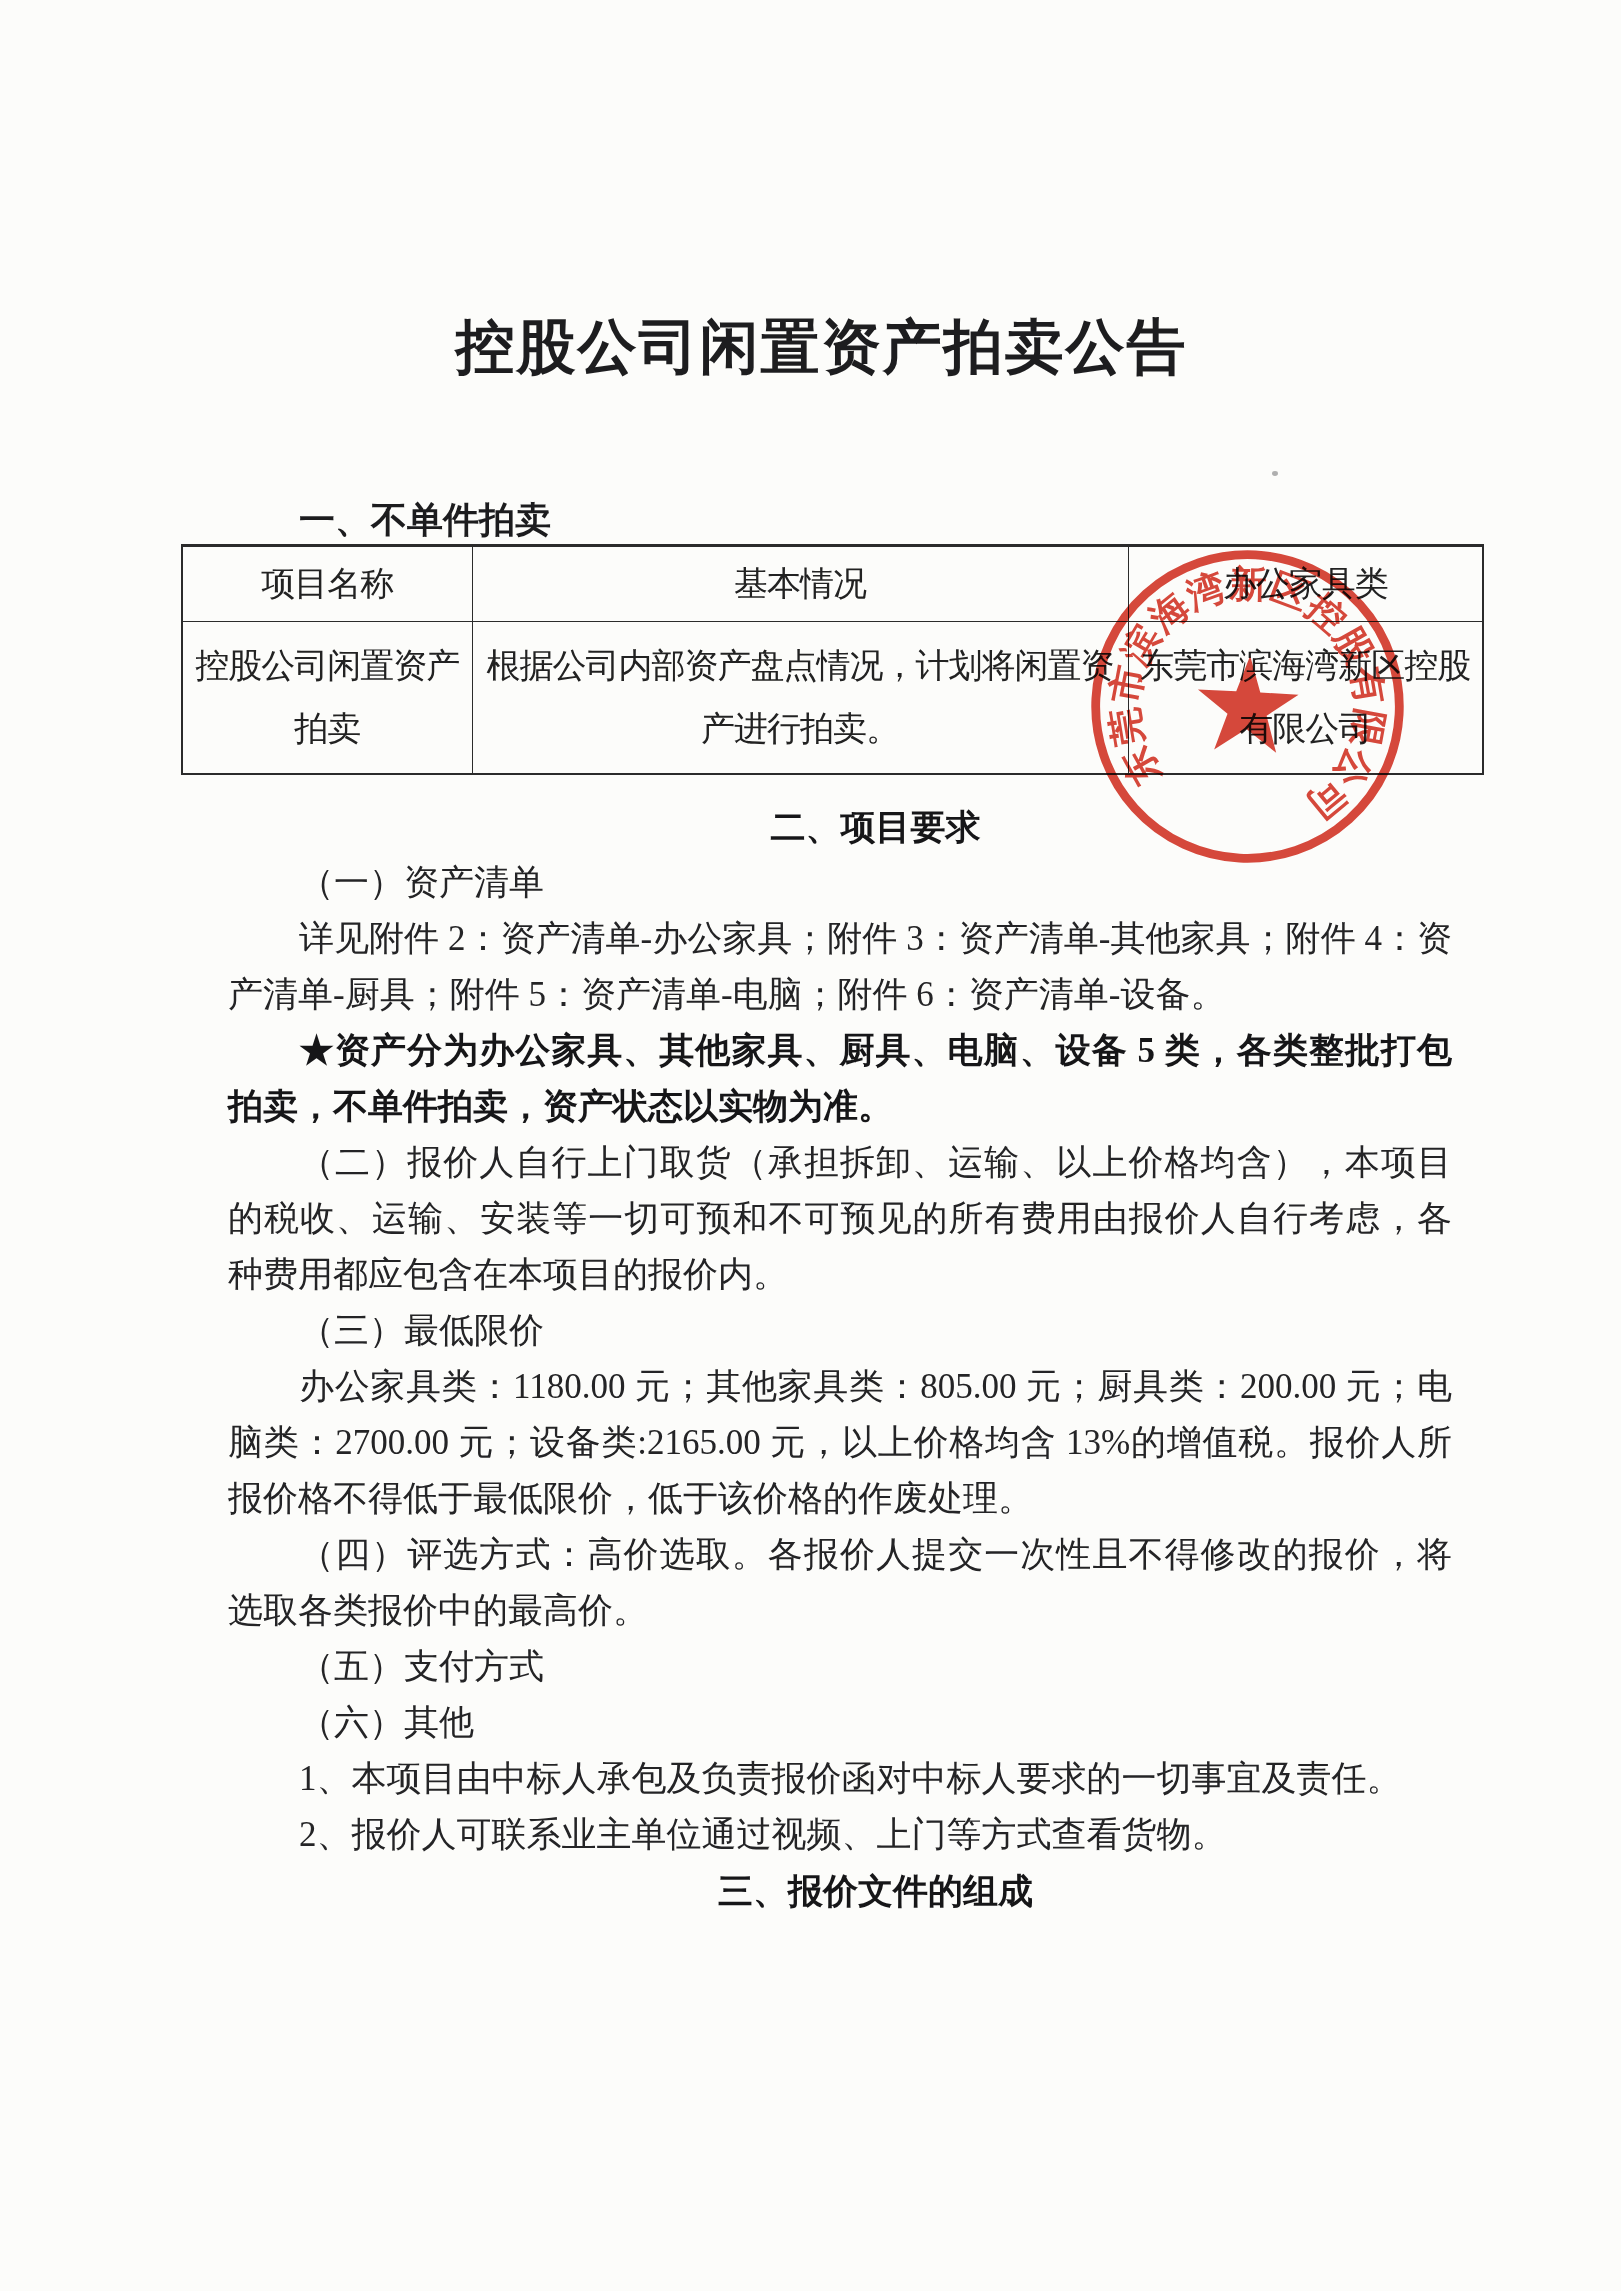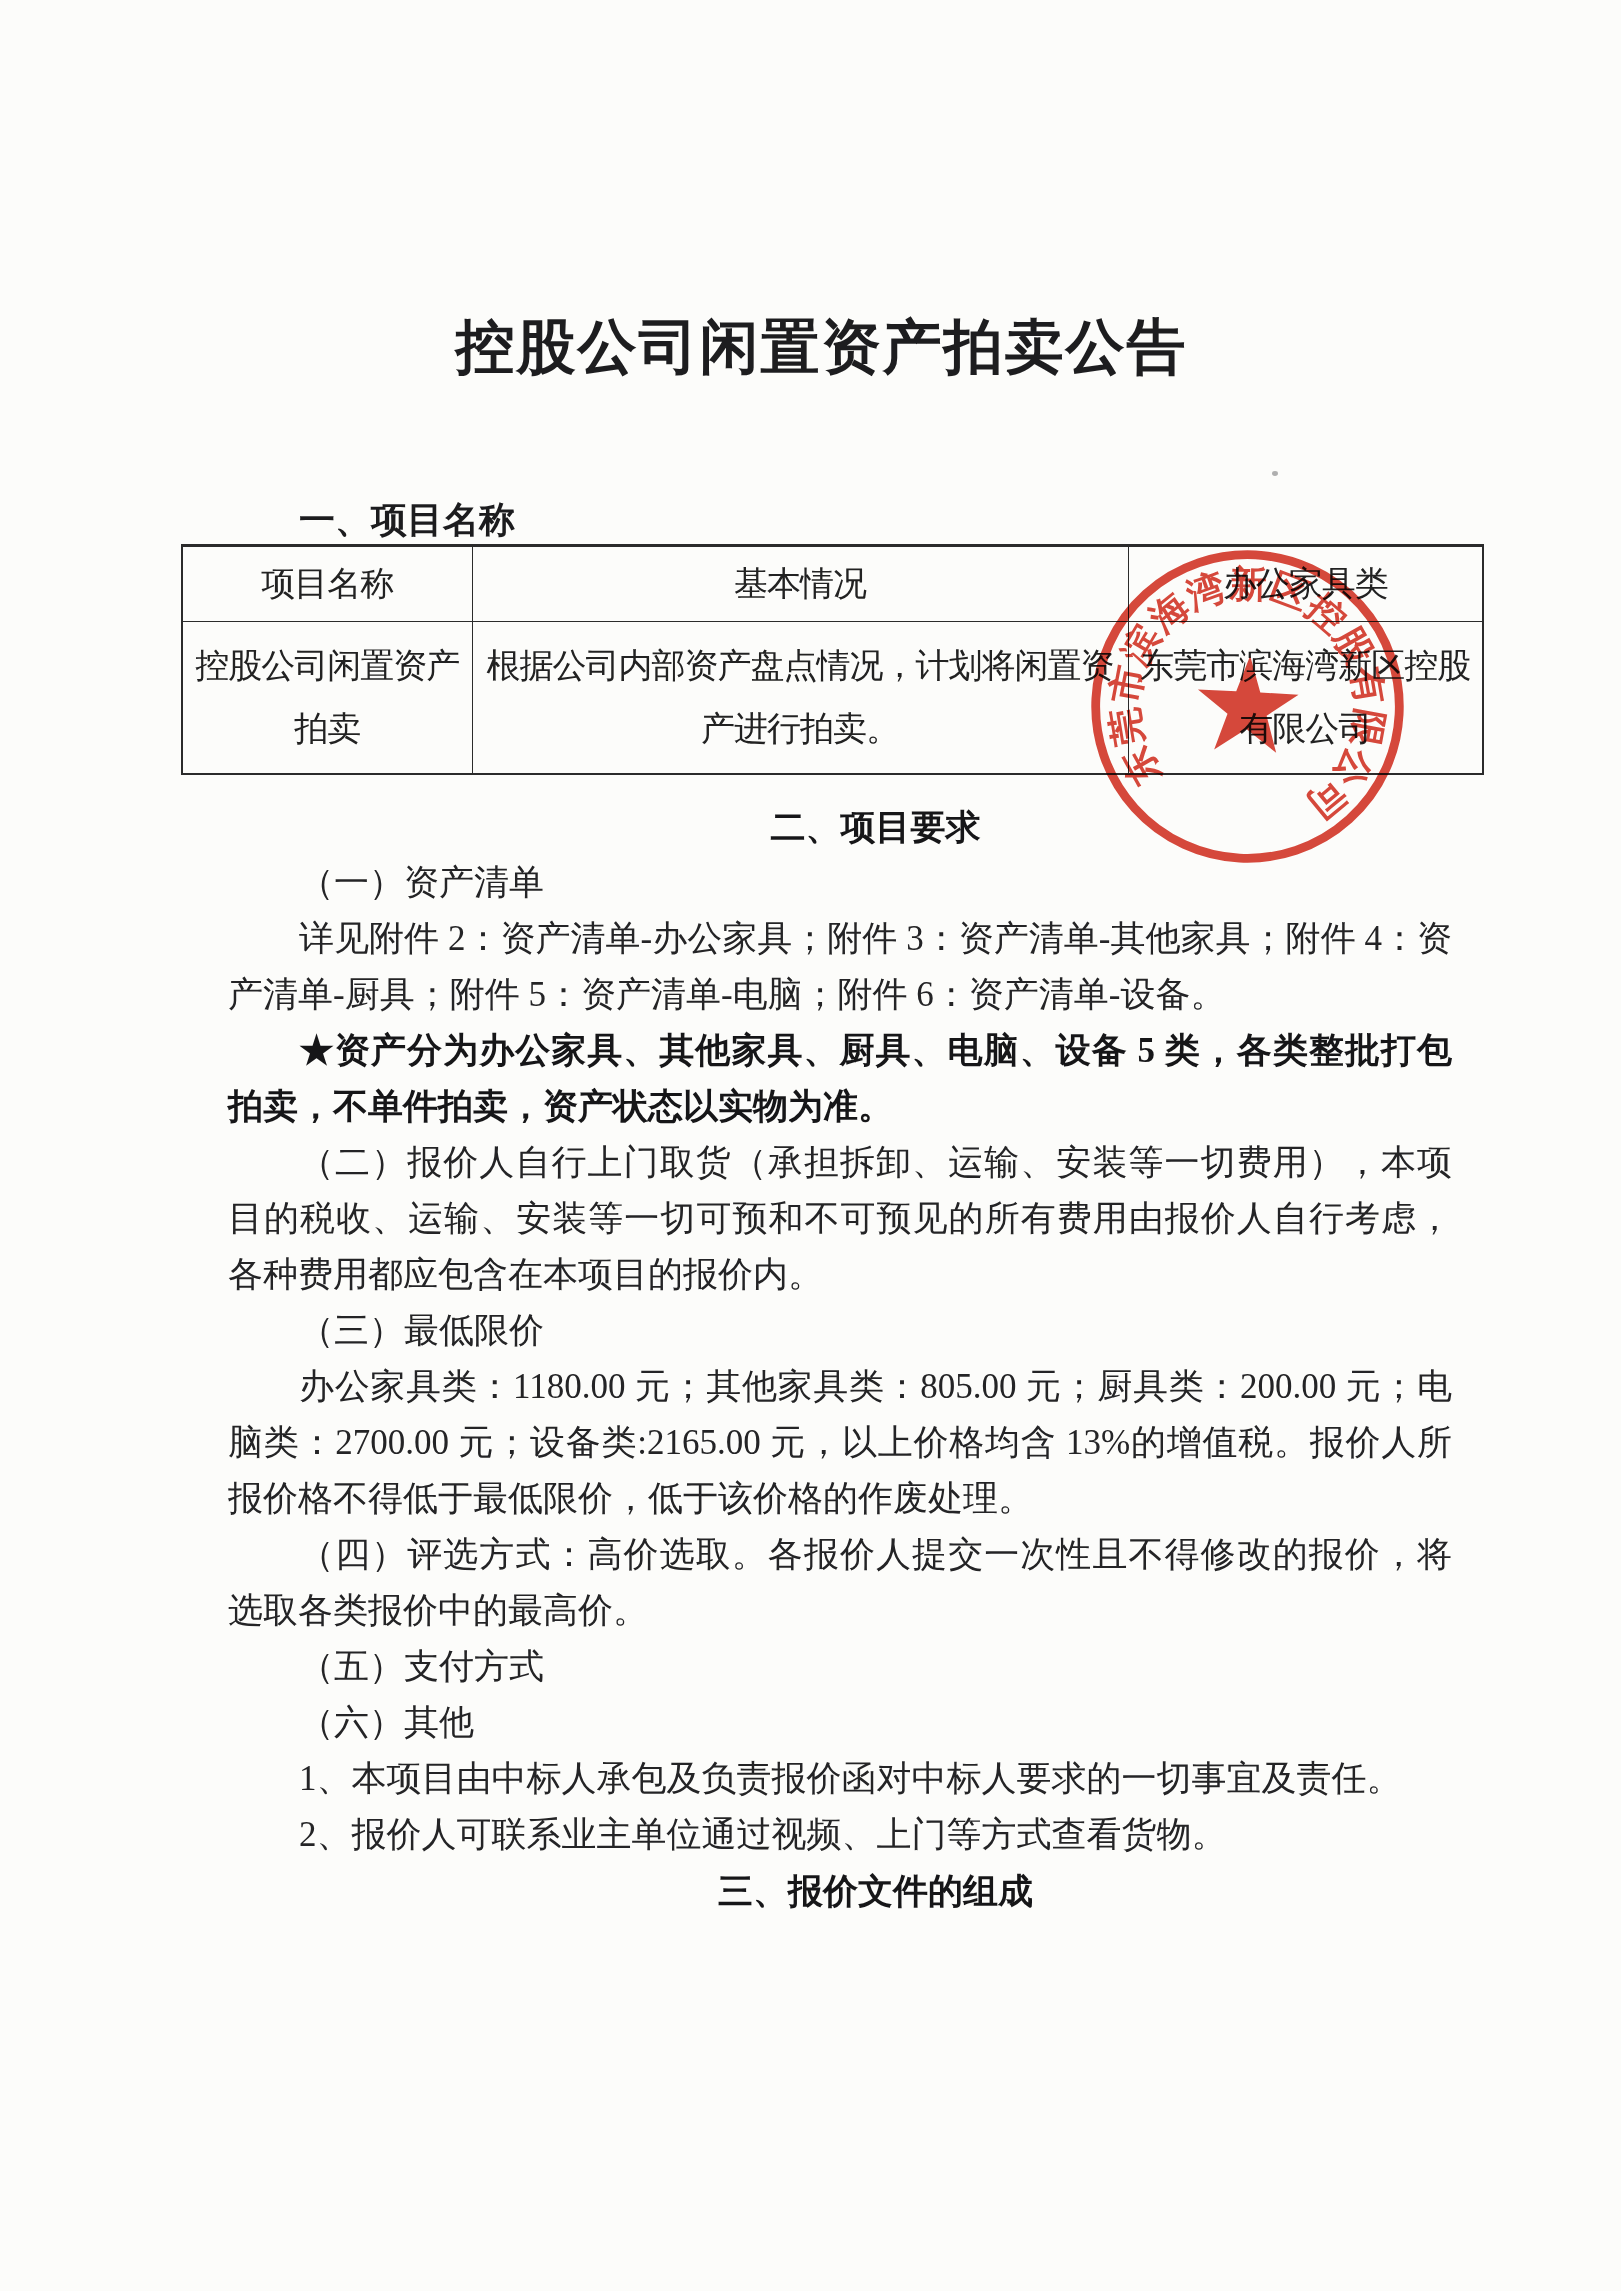--- a/index.html
+++ b/index.html
@@ -102,21 +102,21 @@
     opacity: 0.7;
   }
 </style>
 </head>
 <body>
 
 <div class="doc">
 
   <h1 class="title">控股公司闲置资产拍卖公告</h1>
 
-  <div class="sec1-heading">一、项目名称</div>
+  <div class="sec1-heading">一、不单件拍卖</div>
 
   <table class="overview">
     <colgroup>
       <col style="width:290px">
         <col style="width:656px">
         <col style="width:355px">
     </colgroup>
     <thead>
       <tr>
         <th>项目名称</th>
@@ -132,21 +132,21 @@
       </tr>
     </tbody>
   </table>
 
   <div class="body-text">
     <p class="para hd">二、项目要求</p>
     <div id="para-container">
         <p class="para">（一）资产清单</p>
         <p class="para">详见附件 2：资产清单-办公家具；附件 3：资产清单-其他家具；附件 4：资产清单-厨具；附件 5：资产清单-电脑；附件 6：资产清单-设备。</p>
         <p class="para bold">★资产分为办公家具、其他家具、厨具、电脑、设备 5 类，各类整批打包拍卖，不单件拍卖，资产状态以实物为准。</p>
-        <p class="para">（二）报价人自行上门取货（承担拆卸、运输、安装等一切费用），本项目的税收、运输、安装等一切可预和不可预见的所有费用由报价人自行考虑，各种费用都应包含在本项目的报价内。</p>
+        <p class="para">（二）报价人自行上门取货（承担拆卸、运输、以上价格均含），本项目的税收、运输、安装等一切可预和不可预见的所有费用由报价人自行考虑，各种费用都应包含在本项目的报价内。</p>
         <p class="para">（三）最低限价</p>
         <p class="para">办公家具类：1180.00 元；其他家具类：805.00 元；厨具类：200.00 元；电脑类：2700.00 元；设备类:2165.00 元，以上价格均含 13%的增值税。报价人所报价格不得低于最低限价，低于该价格的作废处理。</p>
         <p class="para">（四）评选方式：高价选取。各报价人提交一次性且不得修改的报价，将选取各类报价中的最高价。</p>
         <p class="para">（五）支付方式</p>
         <p class="para">（六）其他</p>
         <p class="para">1、本项目由中标人承包及负责报价函对中标人要求的一切事宜及责任。</p>
         <p class="para">2、报价人可联系业主单位通过视频、上门等方式查看货物。</p>
       </div>
     <p class="para hd">三、报价文件的组成</p>
   </div>

